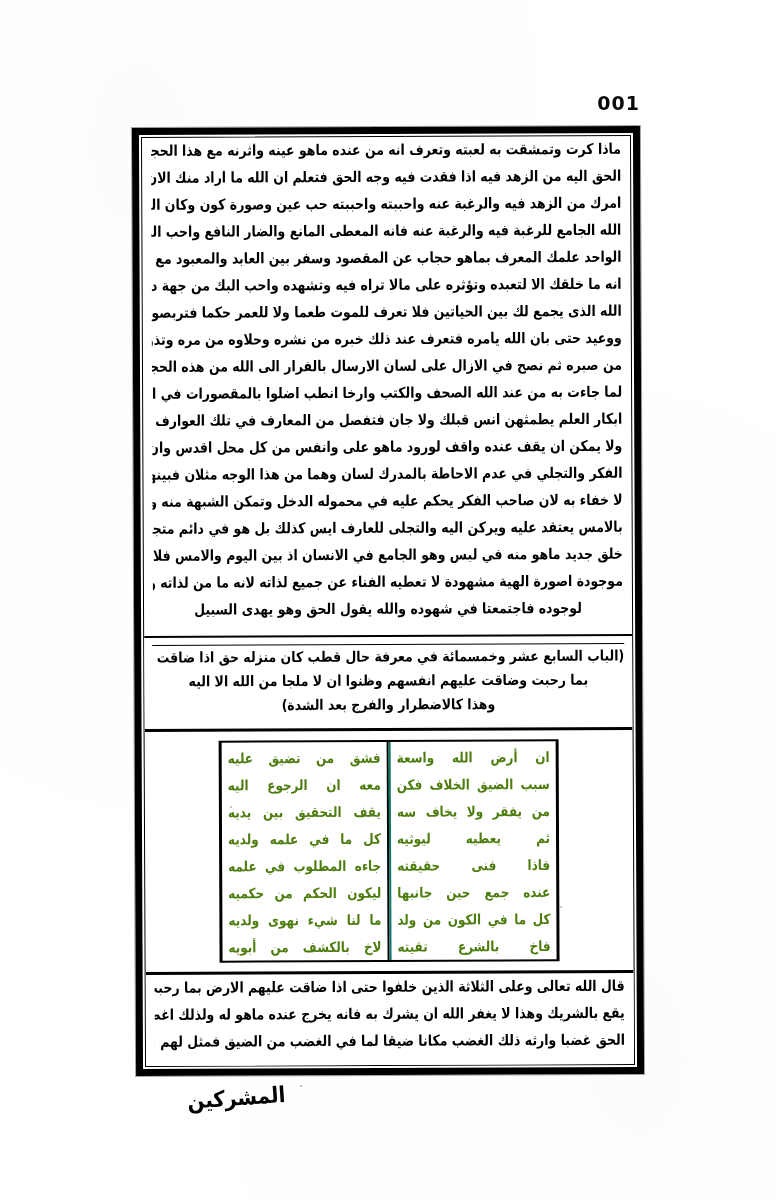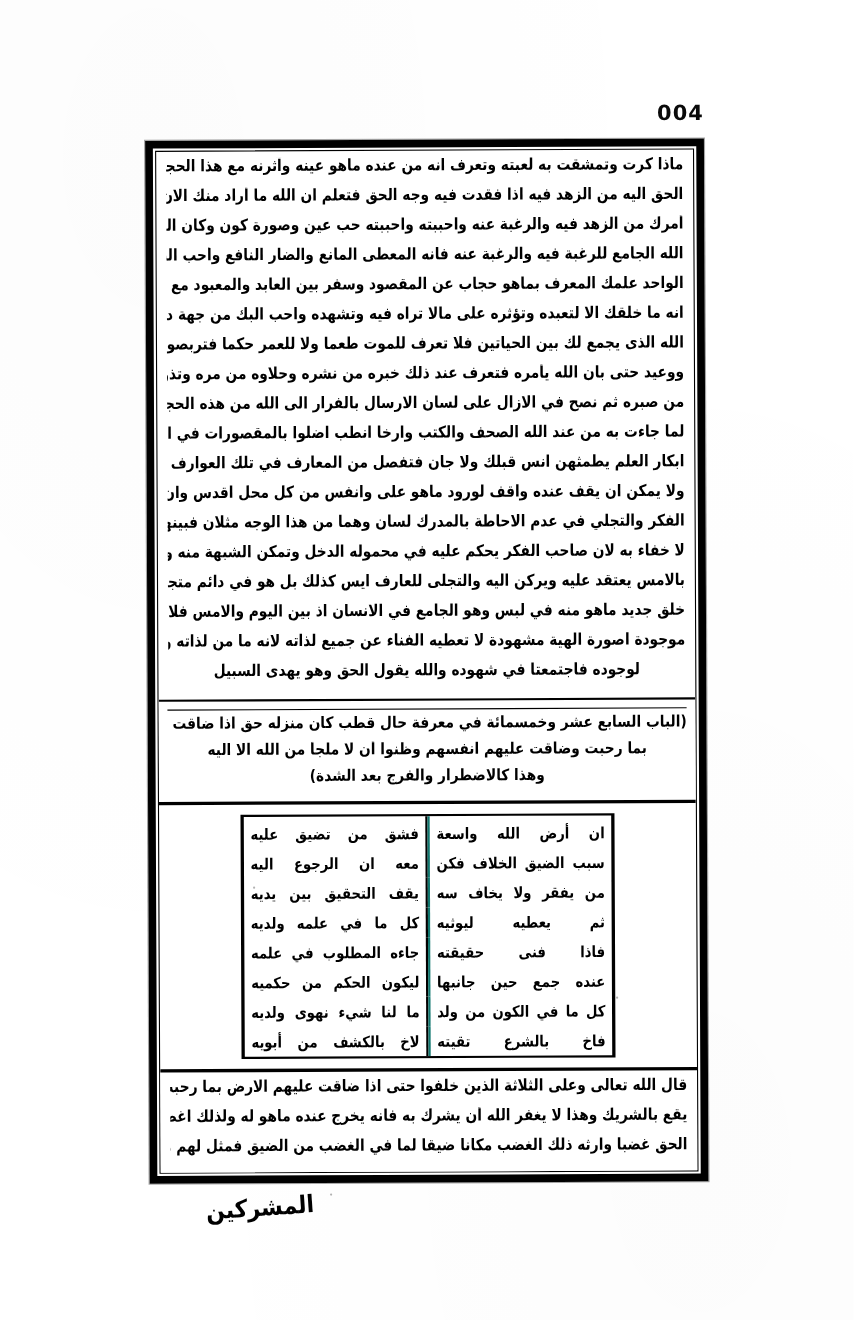--- a/index.html
+++ b/index.html
@@ -150,21 +150,21 @@
     border-right: 3px solid #000;
   }
   #verse-table td {
     padding: 0 6px;
     height: 27px;
     vertical-align: middle;
     direction: rtl;
     font-family: "DejaVu Sans", sans-serif;
     font-size: 12px;
     font-weight: 700;
-    color: #000000;
+    color: #4d7c0f;
     white-space: nowrap;
     overflow: hidden;
     text-align: justify;
     text-align-last: justify;
     line-height: 1.0;
   }
   #verse-table td > span {
     display: block;
     transform: scaleY(1.18);
     transform-origin: center right;
@@ -223,21 +223,21 @@
     background: rgba(0,0,0,0.30);
     border-radius: 50%;
     pointer-events: none;
   }
 </style>
 </head>
 <body>
 
 <div id="scan-page">
 
-  <div id="folio" class="ar">400</div>
+  <div id="folio" class="ar">100</div>
 
   <div id="text-frame">
     <div id="frame-inner">
 
       <div id="body-block">
         <div class="body-line">ماذا كرت وتمشقت به لعبته وتعرف انه من عنده ماهو عينه وآثرنه مع هذا الحجاب على مادعاك</div>
         <div class="body-line">الحق اليه من الزهد فيه اذا فقدت فيه وجه الحق فتعلم ان الله ما أراد منك الان تعرفه فيما</div>
         <div class="body-line">أمرك من الزهد فيه والرغبة عنه واحببته واحببته حب عين وصورة كون وكان الحب من</div>
         <div class="body-line">الله الجامع للرغبة فيه والرغبة عنه فانه المعطى المانع والضار النافع وأحب البك من رسوله</div>
         <div class="body-line">الواحد علمك المعرف بماهو حجاب عن المقصود وسفر بين العابد والمعبود مع علمك بما أعلك</div>

